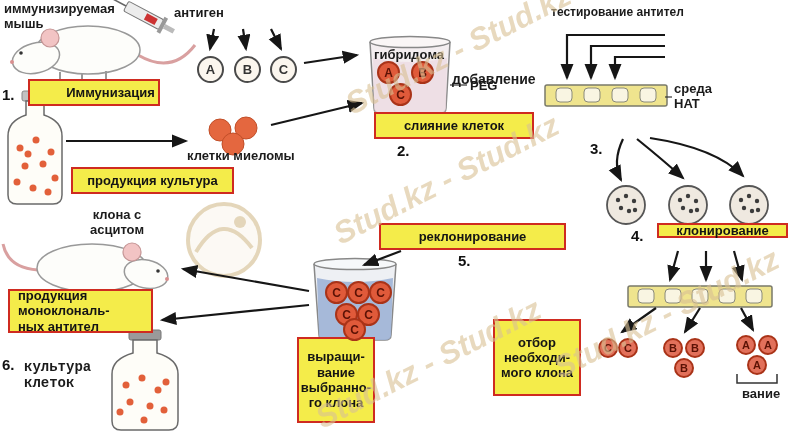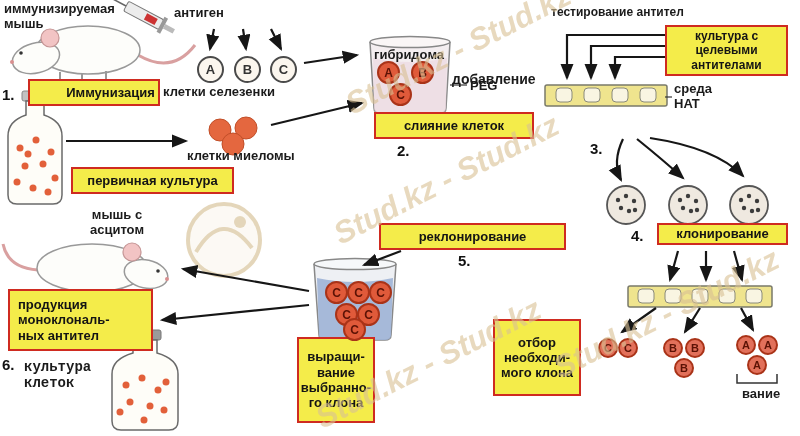--- a/index.html
+++ b/index.html
@@ -205,48 +205,44 @@
       <path d="M450,85 L467,85"></path>
       <path d="M665,97 L672,97"></path>
     </g>
   </svg>
 
   <div class="lbl ml" style="left:4px;top:2px;">иммунизируемая
 мышь</div>
   <div class="lbl" style="left:174px;top:6px;">антиген</div>
   <div class="lbl" style="left:374px;top:10px;margin-top:38px;">гибридома</div>
   <div class="lbl" style="left:551px;top:6px;font-size:12px;">тестирование антител</div>
-  <div class="lbl" style="left:163px;top:85px;">клетки селезенки</div>
   <div class="lbl" style="left:187px;top:149px;">клетки миеломы</div>
   <div class="lbl" style="left:452px;top:72px;font-size:14px;">добавление</div>
   <div class="lbl" style="left:470px;top:79px;">PEG</div>
   <div class="lbl ml" style="left:674px;top:82px;">среда
 HAT</div>
-  <div class="lbl ml" style="left:86px;top:208px;text-align:center;width:62px;">мышь с
+  <div class="lbl ml" style="left:86px;top:208px;text-align:center;width:62px;">клона с
 асцитом</div>
   <div class="lbl ml" style="left:24px;top:360px;font-size:14px;font-family:Liberation Mono, monospace;">культура
 клеток</div>
   <div class="lbl" style="left:742px;top:387px;">вание</div>
 
   <div class="num" style="left:2px;top:86px;">1.</div>
   <div class="num" style="left:397px;top:142px;">2.</div>
   <div class="num" style="left:590px;top:140px;">3.</div>
   <div class="num" style="left:631px;top:227px;">4.</div>
   <div class="num" style="left:458px;top:252px;">5.</div>
   <div class="num" style="left:2px;top:356px;">6.</div>
 
   <div class="ybox" style="left:28px;top:79px;width:132px;height:27px;padding-left:37px;">Иммунизация</div>
   <div class="ybox" style="left:330px;top:112px;width:160px;height:27px;margin-left:44px;">слияние клеток</div>
-  <div class="ybox ml" style="left:665px;top:25px;width:123px;height:51px;font-size:12px;">культура с
-целевыми
-антителами</div>
-  <div class="ybox" style="left:71px;top:167px;width:163px;height:27px;">первичная культура</div>
-  <div class="ybox" style="left:657px;top:223px;width:131px;height:22px;">клонирование</div>
+  <div class="ybox" style="left:71px;top:167px;width:163px;height:27px;">продукция культура</div>
+  <div class="ybox" style="left:657px;top:223px;width:131px;height:15px;">клонирование</div>
   <div class="ybox" style="left:379px;top:223px;width:187px;height:27px;">реклонирование</div>
-  <div class="ybox ml left" style="left:8px;top:289px;width:145px;height:62px;">продукция
+  <div class="ybox ml left" style="left:8px;top:289px;width:145px;height:44px;">продукция
 моноклональ-
 ных антител</div>
   <div class="ybox ml" style="left:297px;top:337px;width:78px;height:86px;">выращи-
 вание
 выбранно-
 го клона</div>
   <div class="ybox ml" style="left:493px;top:319px;width:88px;height:77px;">отбор
 необходи-
 мого клона</div>
 

